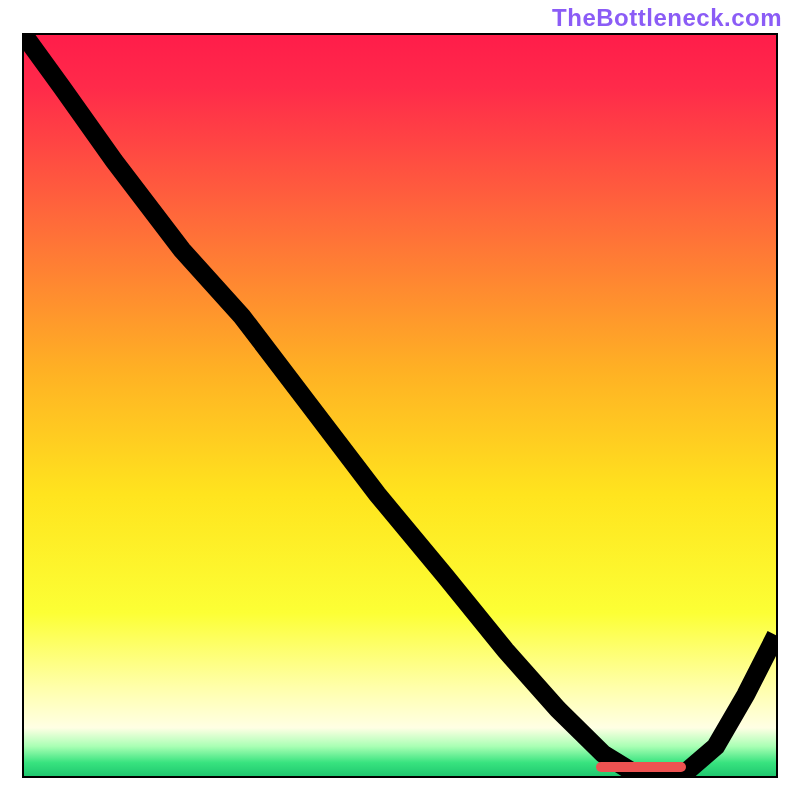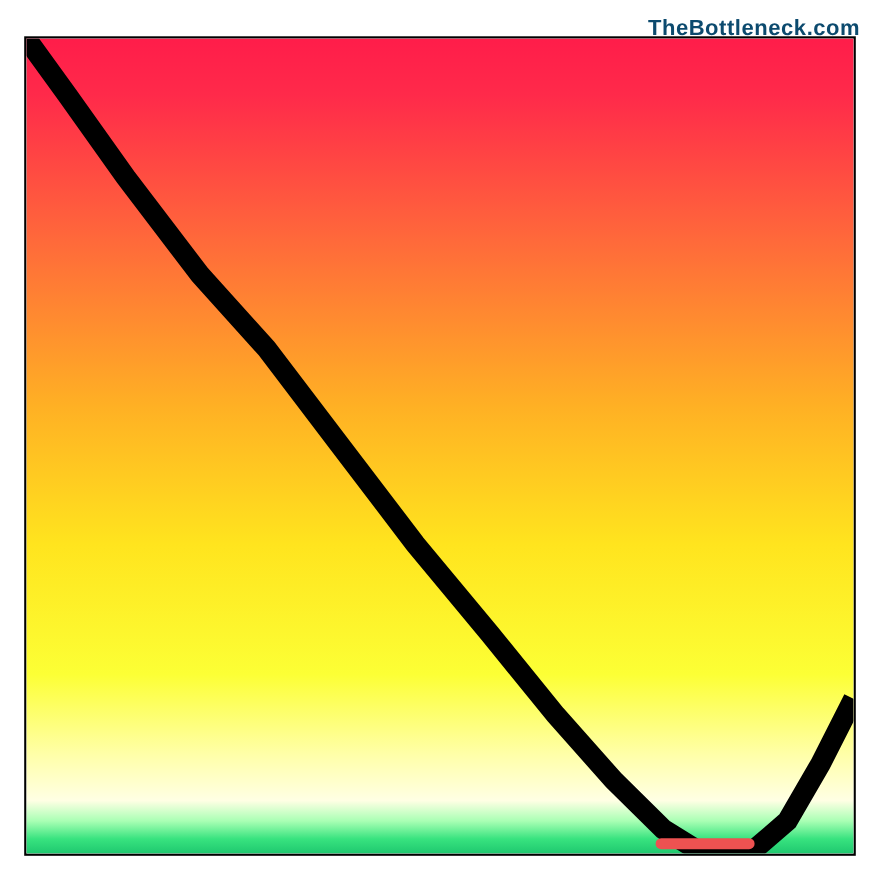--- a/index.html
+++ b/index.html
@@ -12,25 +12,24 @@
   }
   .container {
     position: relative;
     width: 800px;
     height: 800px;
   }
   .watermark {
     position: absolute;
     top: 4px;
     right: 18px;
-    font-size: 20px;
+    font-size: 24px;
     font-weight: bold;
-    color: #0c4a6e;
+    color: #8b5cf6;
     letter-spacing: 0.5px;
-    margin-top: 11px;
   }
   .plot-frame {
     position: absolute;
     left: 22px;
     top: 33px;
     width: 756px;
     height: 745px;
     border: 2px solid #000000;
     box-sizing: border-box;
     overflow: hidden;

